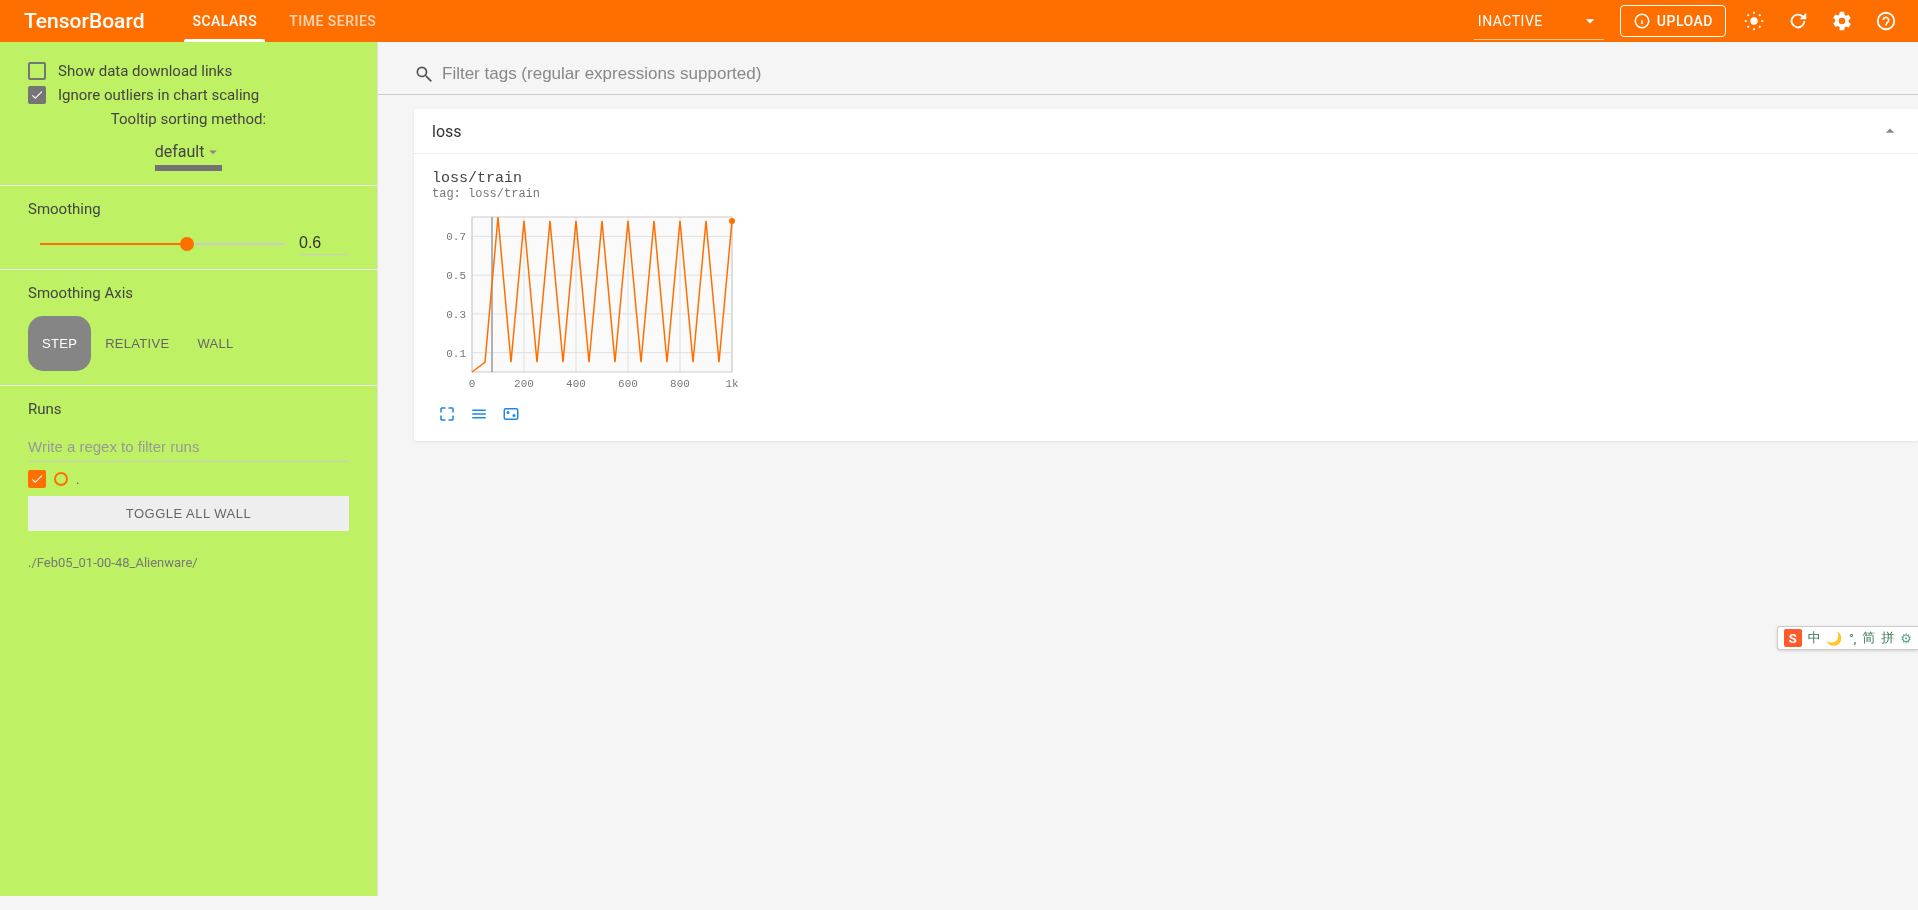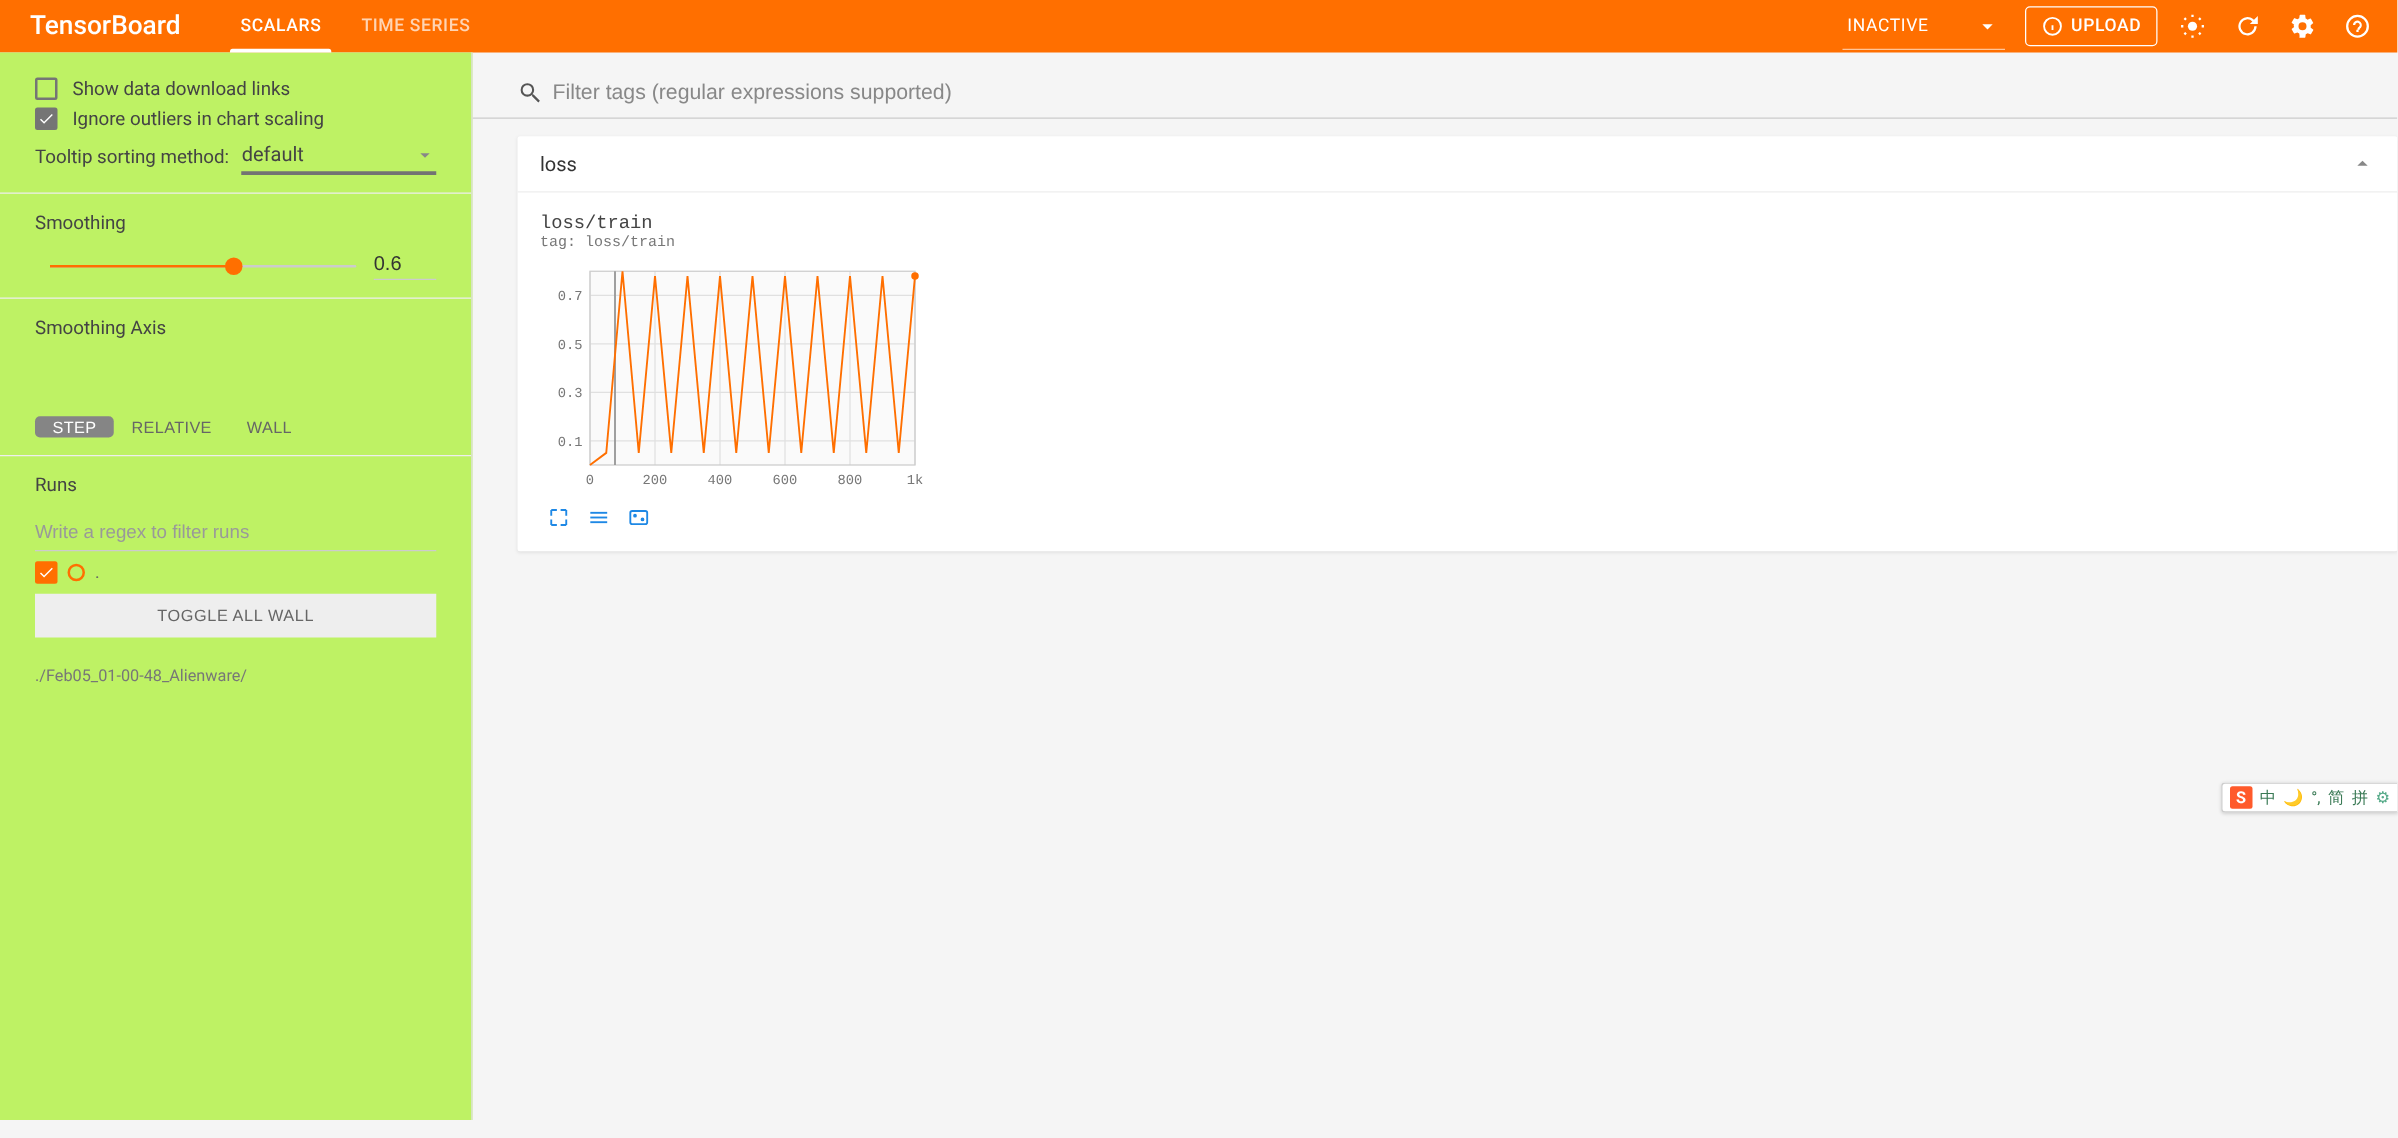--- a/index.html
+++ b/index.html
@@ -118,27 +118,28 @@
     flex-shrink: 0;
   }
   .cbox.checked { background: #757575; }
   .cbox.checked svg { width: 14px; height: 14px; fill: #fff; }
   .sb-label { font-size: 15px; color: #444; }
   .select-row {
     display: flex;
     align-items: center;
     gap: 10px;
     margin-top: 0;
+    flex-direction: column;
   }
   .select-box {
     flex: 1;
     display: flex;
     align-items: center;
     justify-content: space-between;
-    border-bottom: 3px solid #737373;
+    border-bottom: 6px solid #737373;
     padding: 4px 0;
     font-size: 16px;
     color: #444;
     cursor: pointer;
   }
   .select-box svg { width: 18px; height: 18px; fill: #888; }
   .sb-heading { font-size: 15px; color: #444; margin-bottom: 14px; }
   .slider-row { display: flex; align-items: center; gap: 14px; padding-left: 12px; }
   .slider {
     position: relative;
@@ -166,29 +167,28 @@
     width: 50px;
     border: none;
     border-bottom: 1px solid #ccc;
     font-size: 16px;
     color: #333;
     padding: 2px 0;
     background: transparent;
   }
   .btn-group { display: flex; gap: 0; }
   .btn-option {
-    padding: 1px 14px;
+    padding: 20px 14px;
     font-size: 13px;
     color: #666;
     background: transparent;
     border: none;
-    border-radius: 4px;
+    border-radius: 15px;
     cursor: pointer;
     letter-spacing: 0.3px;
-    margin-top: 48px;
   }
   .btn-option.active { background: #858585; color: #fff; }
   .filter-input {
     width: 100%;
     border: none;
     border-bottom: 1px solid #ccc;
     padding: 6px 0;
     font-size: 15px;
     background: transparent;
     color: #555;

